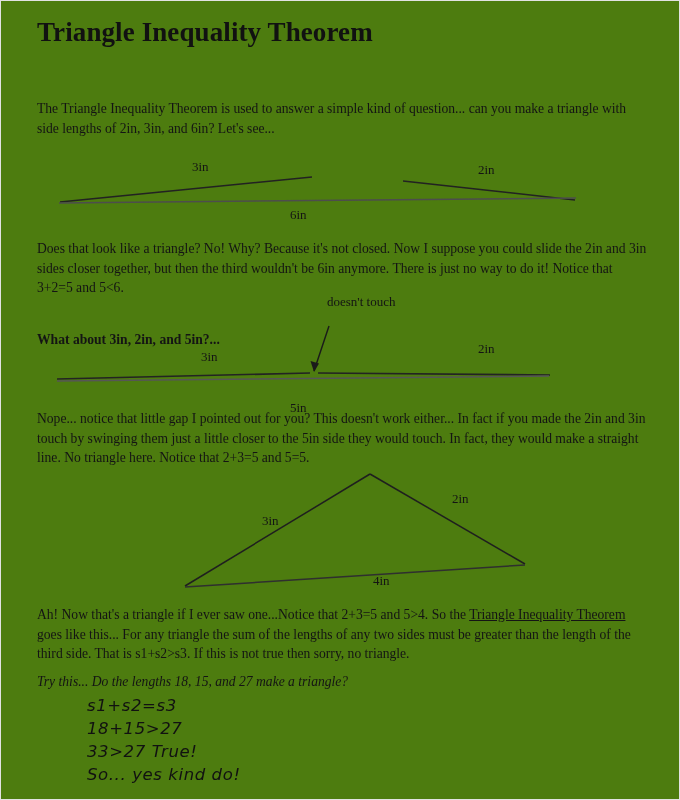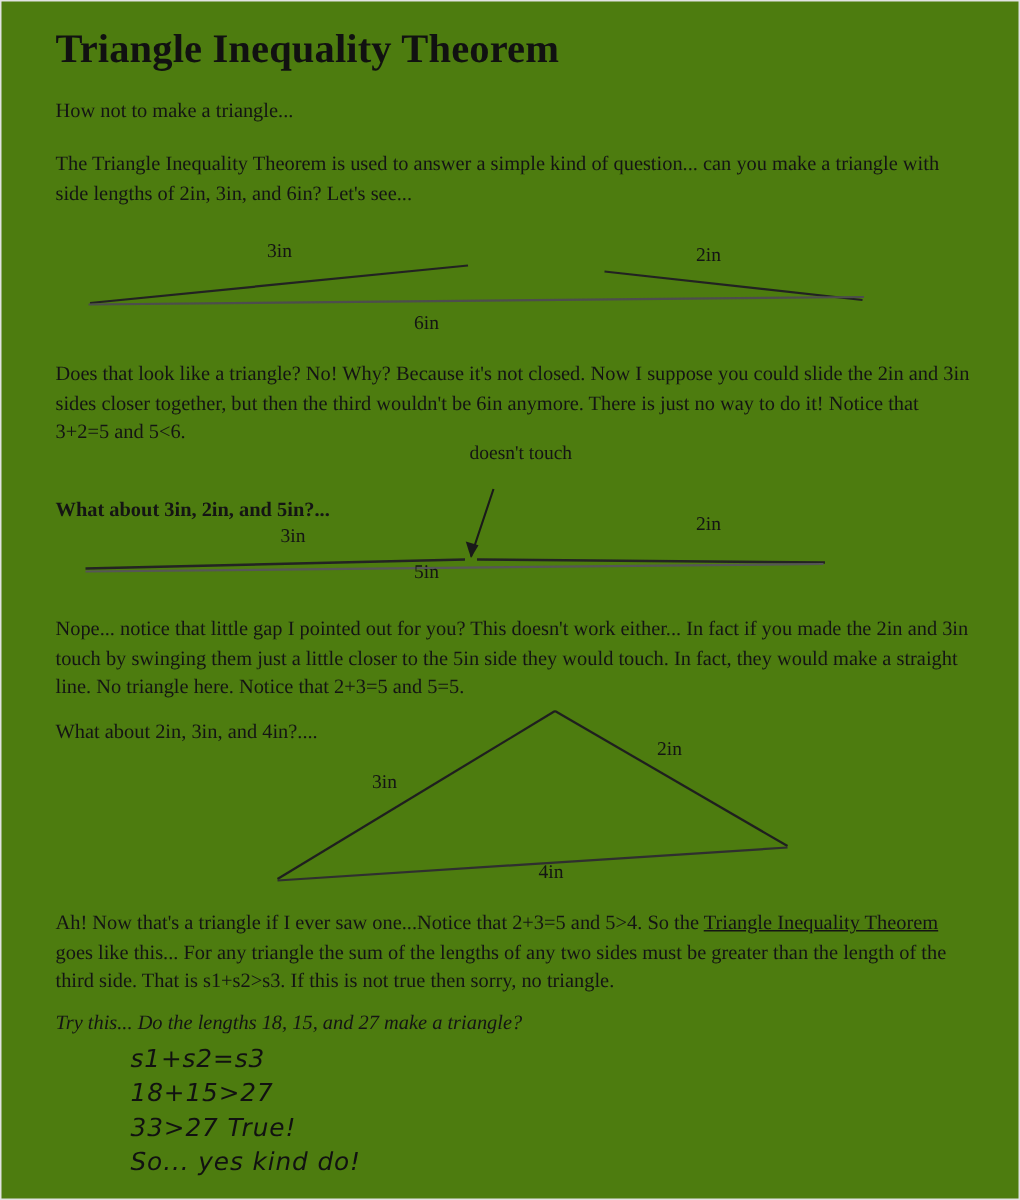--- a/index.html
+++ b/index.html
@@ -45,41 +45,41 @@
     position: absolute;
     overflow: visible;
   }
   .fig svg { display: block; overflow: visible; }
 
   .fig-label {
     position: absolute;
     font-size: 13px;
     color: #141414;
     white-space: nowrap;
+    margin-left: 14px;
   }
 
   .hand {
     position: absolute;
     font-family: "DejaVu Sans", sans-serif;
     font-style: italic;
     font-size: 16.5px;
     line-height: 22.5px;
     color: #111111;
     letter-spacing: 0.6px;
     white-space: pre;
   }
 </style>
 </head>
 <body>
 
 <div class="page">
 
   <div class="doc-title">Triangle Inequality Theorem</div>
 
-  <div class="para" style="left:36px; top:63px; width:600px;">How not to make a triangle...</div>
 
   <div class="para" style="left:36px; top:98px; width:612px;">The Triangle Inequality Theorem is used to answer a simple kind of question...  can you make a triangle with side lengths of 2in, 3in, and 6in?  Let's see...</div>
 
   <div class="fig" style="left:0px; top:150px; width:680px; height:75px;">
     <svg width="680" height="75" viewBox="0 0 680 75">
       <line x1="59" y1="51" x2="311" y2="26" stroke="#222222" stroke-width="1.5"></line>
       <line x1="402" y1="30" x2="574" y2="49" stroke="#222222" stroke-width="1.5"></line>
       <line x1="58" y1="52" x2="575" y2="47" stroke="#4d4d4d" stroke-width="1.5"></line>
     </svg>
     <span class="fig-label" style="left:177px; top:8px;">3in</span>
@@ -95,26 +95,25 @@
     <svg width="680" height="105" viewBox="0 0 680 105">
       <line x1="56" y1="86" x2="309" y2="80" stroke="#232323" stroke-width="1.6"></line>
       <line x1="317" y1="80" x2="549" y2="82" stroke="#232323" stroke-width="1.6"></line>
       <line x1="56" y1="88" x2="548" y2="83" stroke="#565656" stroke-width="1.5"></line>
       <line x1="328" y1="325" x2="313" y2="370" transform="translate(0,-292)" stroke="#1a1a1a" stroke-width="1.4"></line>
       <polygon points="313,371 309.5,360 318,362.5" transform="translate(0,-292)" fill="#1a1a1a"></polygon>
     </svg>
     <span class="fig-label" style="left:312px; top:1px;">doesn't touch</span>
     <span class="fig-label" style="left:186px; top:56px;">3in</span>
     <span class="fig-label" style="left:463px; top:48px;">2in</span>
-    <span class="fig-label" style="left:275px; top:80px;">5in</span>
+    <span class="fig-label" style="left:275px; top:107px;">5in</span>
   </div>
 
   <div class="para" style="left:36px; top:408px; width:614px;">Nope... notice that little gap I pointed out for you? This doesn't work either... In fact if you made the 2in and 3in touch by swinging them just a little closer to the 5in side they would touch.  In fact, they would make a straight line.  No triangle here.  Notice that 2+3=5 and 5=5.</div>
 
-  <div class="para" style="left:36px; top:477px; width:400px;">What about 2in, 3in, and 4in?....</div>
 
   <div class="fig" style="left:0px; top:462px; width:680px; height:130px;">
     <svg width="680" height="130" viewBox="0 0 680 130">
       <line x1="184" y1="123" x2="369" y2="11" stroke="#1f1f1f" stroke-width="1.5"></line>
       <line x1="369" y1="11" x2="524" y2="101" stroke="#1f1f1f" stroke-width="1.5"></line>
       <line x1="184" y1="124" x2="524" y2="102" stroke="#2f2f2f" stroke-width="1.5"></line>
     </svg>
     <span class="fig-label" style="left:247px; top:50px;">3in</span>
     <span class="fig-label" style="left:437px; top:28px;">2in</span>
     <span class="fig-label" style="left:358px; top:110px;">4in</span>

